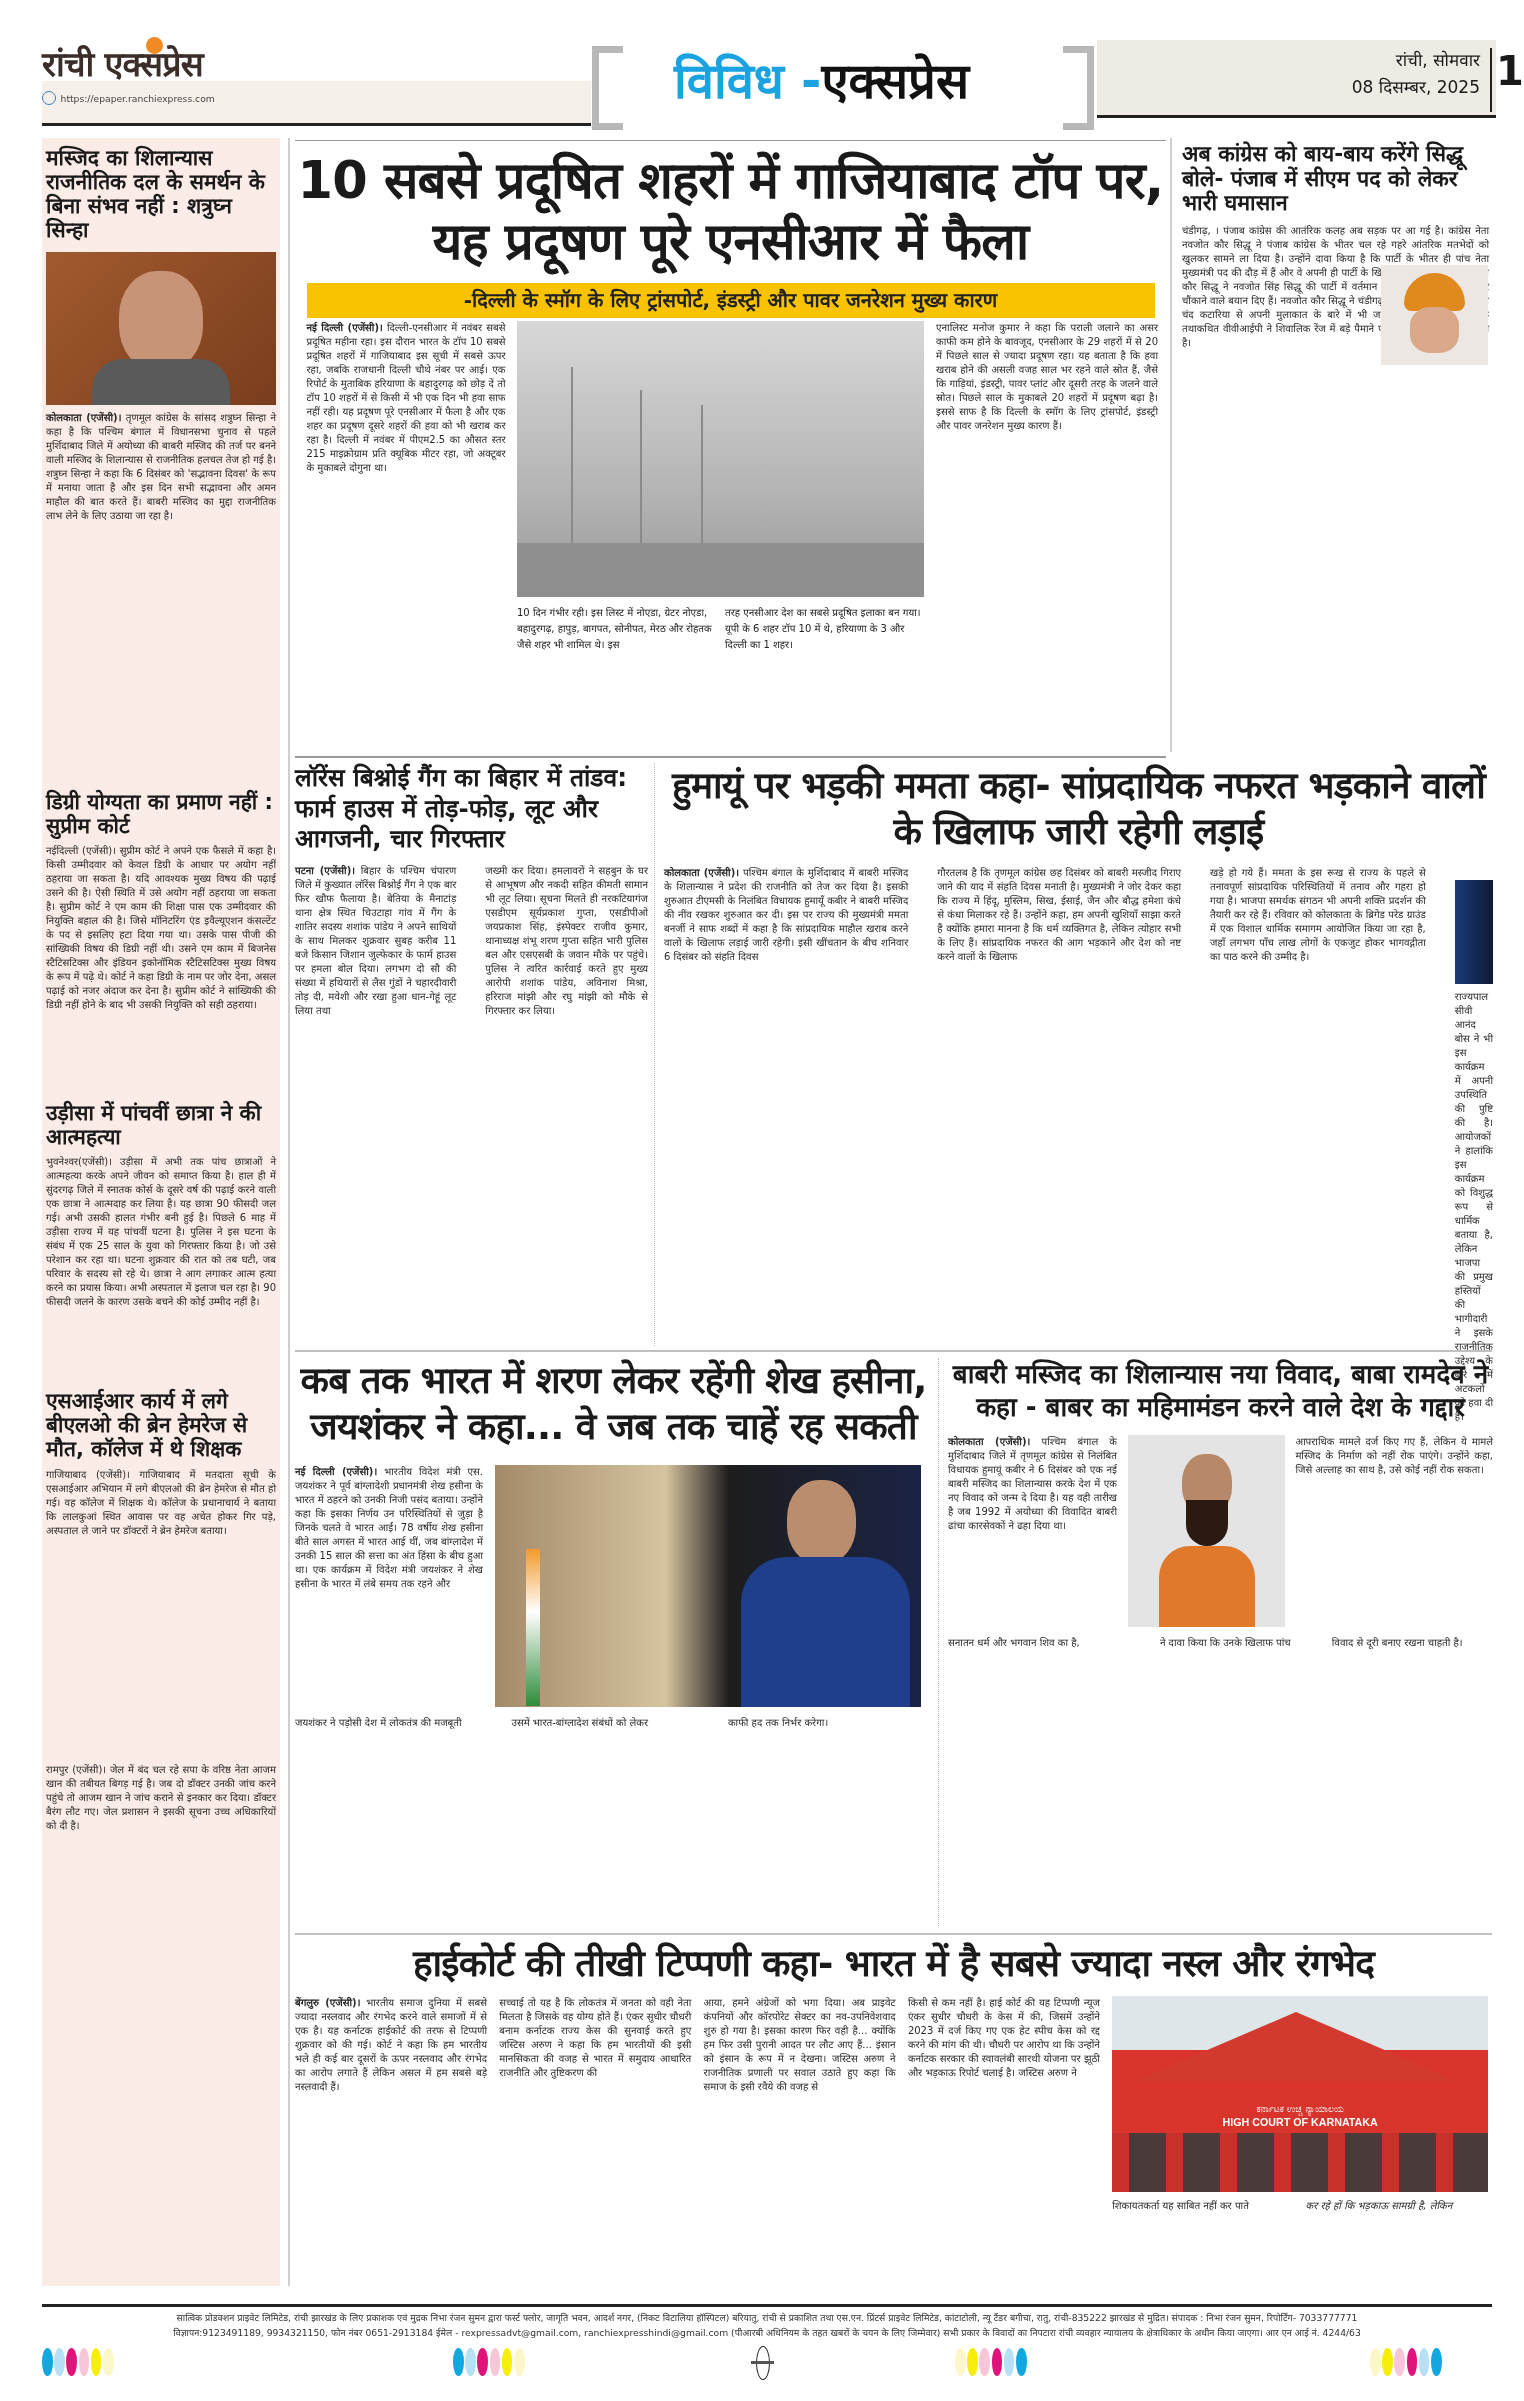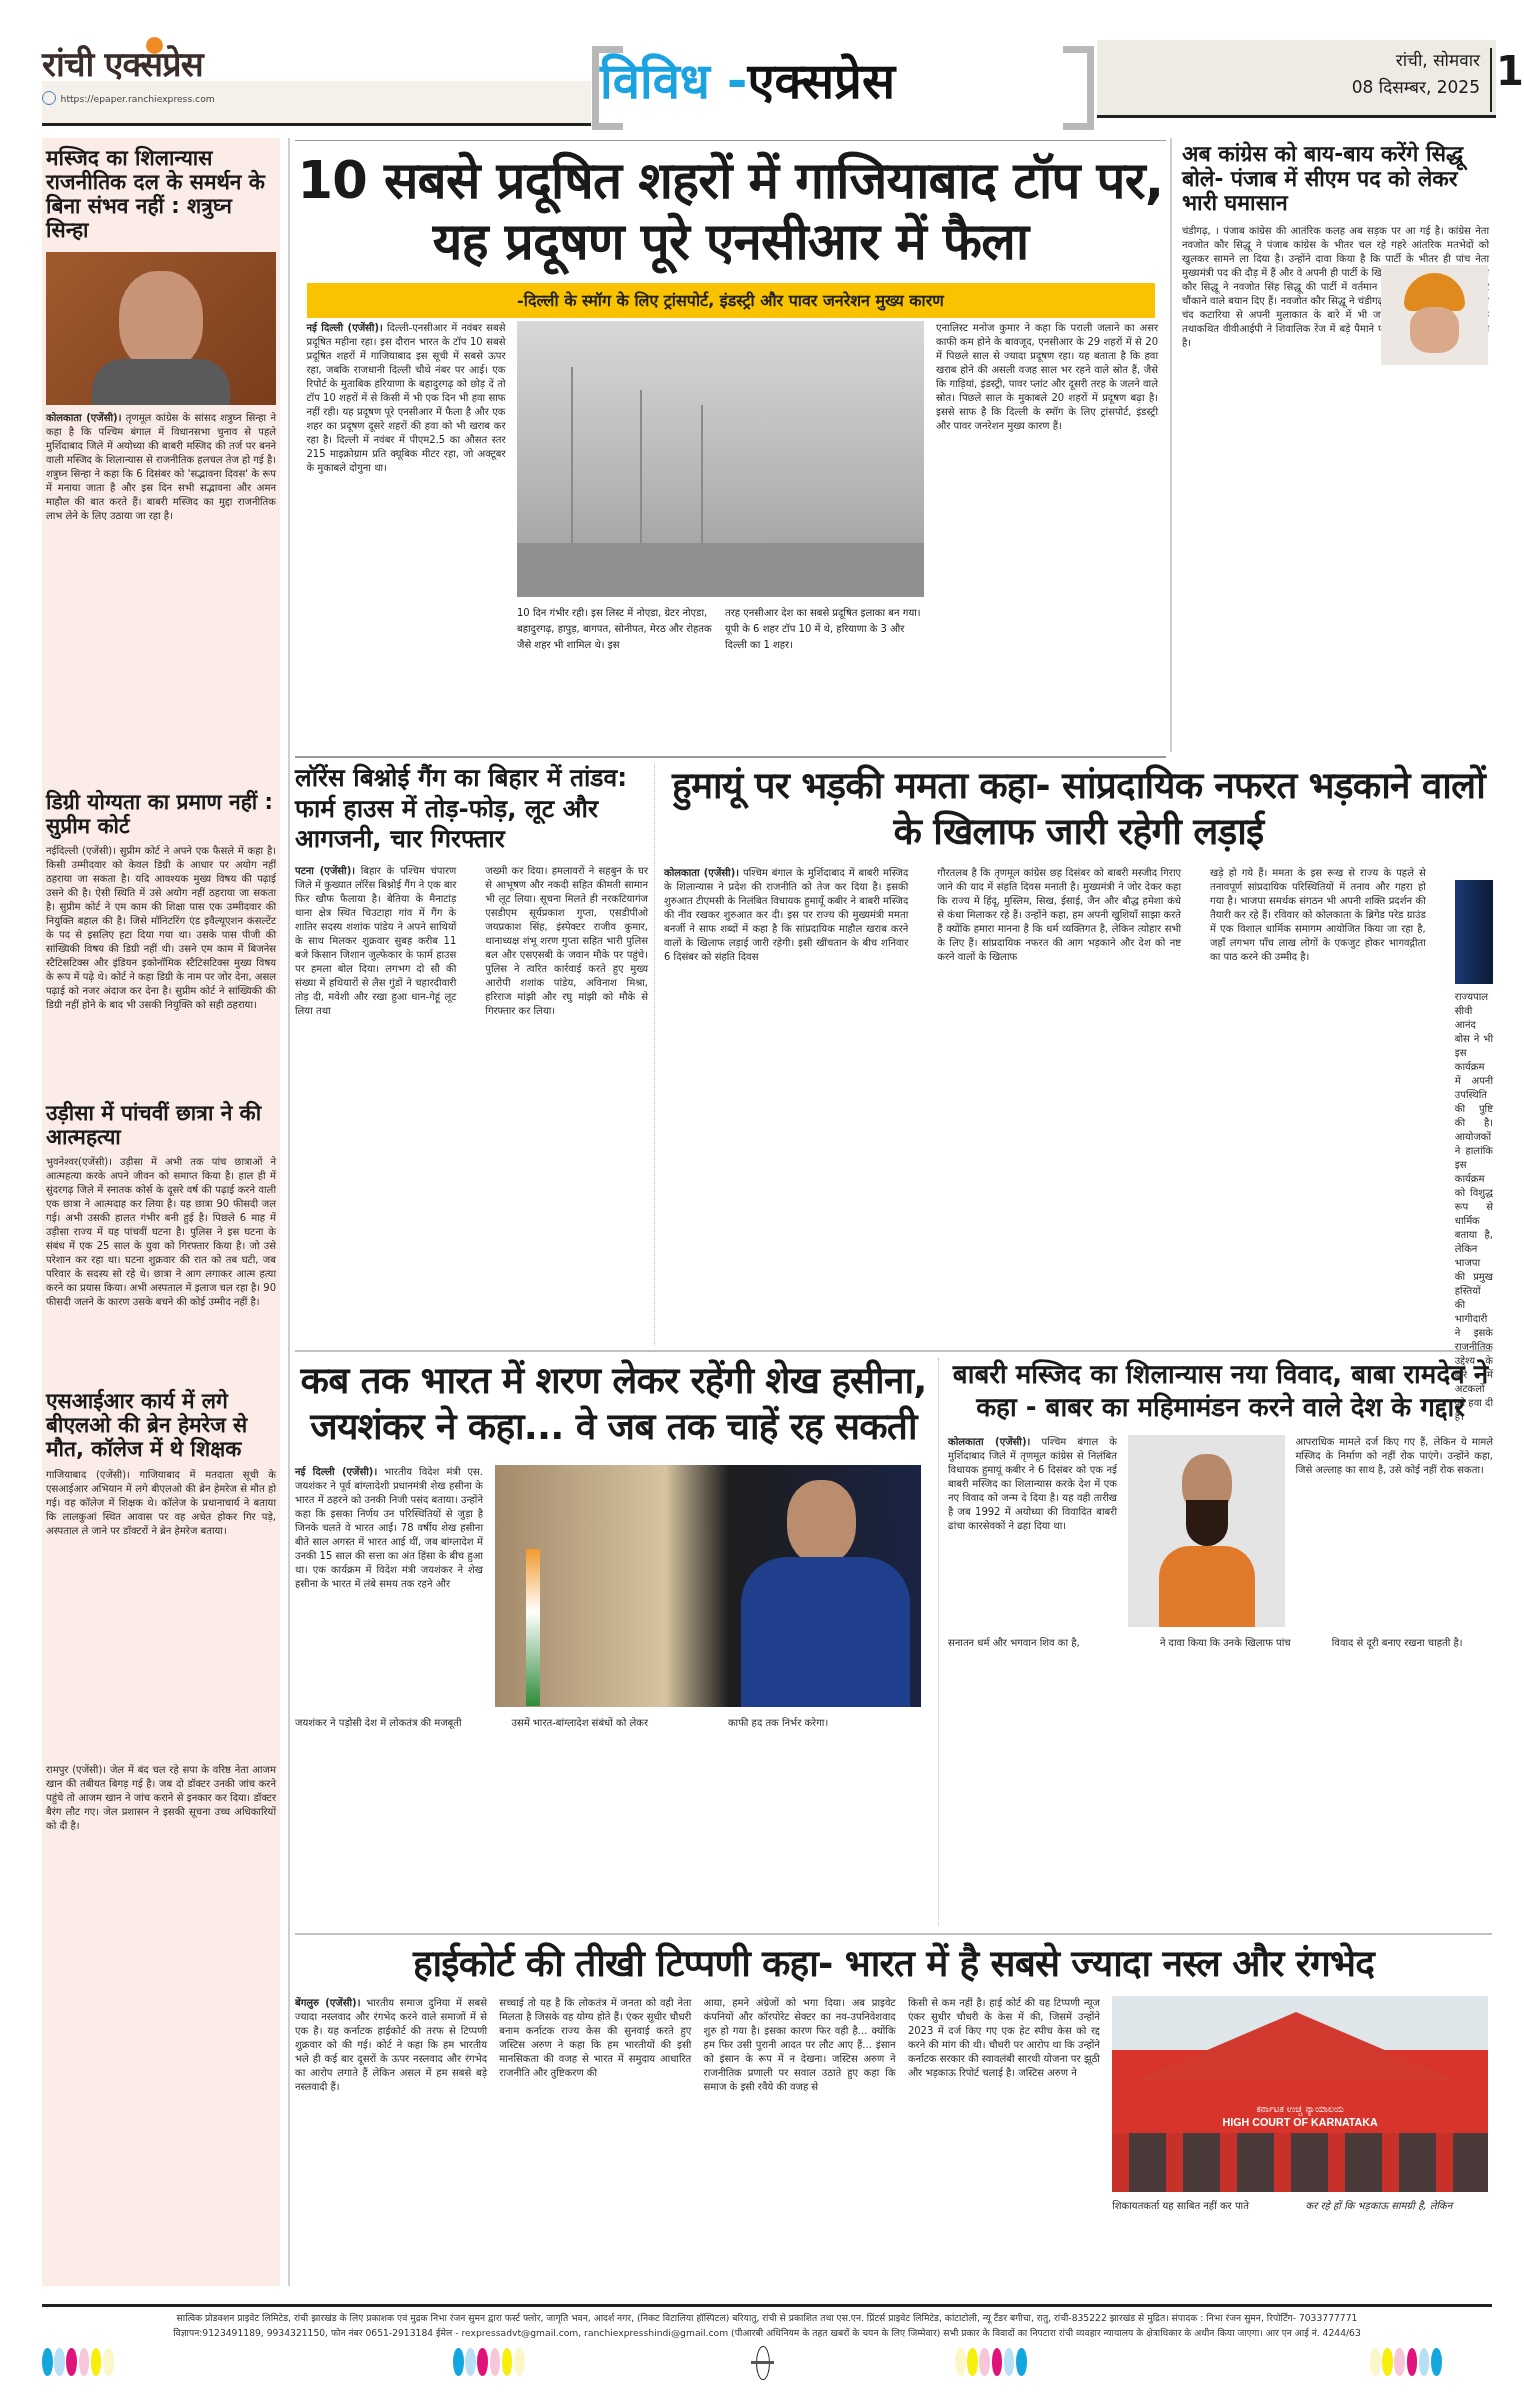--- a/index.html
+++ b/index.html
@@ -9,21 +9,21 @@
   
   .masthead { left: 0; top: 0; width: 1524px; height: 138px; }
   .logo { left: 42px; top: 40px; font-size: 34px; font-weight: bold; color: #3b2e2a; font-family: "DejaVu Serif", serif; letter-spacing: -0.8px; }
   .logo-sun { left: 146px; top: 37px; width: 17px; height: 17px; background: #f08a24; border-radius: 50%; }
   .url-row { left: 42px; top: 91px; font-size: 9.2px; color: #444; display: flex; align-items: center; gap: 4.6px; }
   .globe { width: 14px; height: 14px; border-radius: 50%; border: 1.5px solid #3a7bbf; }
   .mast-rule-l { left: 42px; top: 123px; width: 549px; height: 3.1px; background: #222; }
   .mast-bg-l { left: 42px; top: 81px; width: 549px; height: 42px; background: #f5f1ea; }
   .bracket-l { left: 592px; top: 46px; width: 31px; height: 84px; border: 7.7px solid #b8b8b8; border-right: none; }
   .bracket-r { left: 1063px; top: 46px; width: 31px; height: 84px; border: 7.7px solid #b8b8b8; border-left: none; }
-  .section-title { left: 600px; top: 46px; font-size: 49px; font-weight: bold; }
+  .section-title { left: 674px; top: 46px; font-size: 49px; font-weight: bold; }
   .section-title .a { color: #1aa3e0; }
   .section-title .b { color: #111; }
   .date-box { left: 1097px; top: 40px; width: 399px; height: 77px; background: #eeeae4; }
   .mast-rule-r { left: 1097px; top: 115px; width: 399px; height: 3.1px; background: #222; }
   .city-day { left: 1258px; top: 48px; font-size: 17px; text-align: right; width: 222px; }
   .date { left: 1258px; top: 75px; font-size: 17px; text-align: right; width: 222px; }
   .page-divider { left: 1490px; top: 48px; width: 1.5px; height: 64px; background: #222; }
   .page-no { left: 1496px; top: 48px; font-size: 40px; font-weight: bold; }
 
   
@@ -34,21 +34,21 @@
   
   .left-col { left: 42px; top: 138px; width: 238px; height: 2148px; background: #fbece7; }
   .art-head { font-weight: bold; color: #1a1a1a; line-height: 1.15; }
   .body-text { font-size: 10px; line-height: 14px; color: #2a2a2a; text-align: justify; }
   .dateline { font-weight: bold; }
   .photo { background: #888; overflow: hidden; }
 
   .headline-xl { font-size: 51px; font-weight: bold; line-height: 1.2; text-align: center; letter-spacing: -0.8px; }
   .headline-l { font-size: 37px; font-weight: bold; line-height: 1.25; text-align: center; letter-spacing: -0.8px; }
   .headline-m { font-size: 26px; font-weight: bold; line-height: 1.25; }
-  .yellow-bar { background: #f9c301; text-align: center; font-size: 16px; font-weight: bold; color: #222; }
+  .yellow-bar { background: #f9c301; text-align: center; font-size: 20px; font-weight: bold; color: #222; }
   .caption { font-size: 10px; line-height: 16px; color: #222; }
 
   .cols { display: flex; gap: 29px; }
   .cols > div { flex: 1; margin-top: 14px; }
 
   
   .footer-rule { left: 42px; top: 2304px; width: 1450px; height: 3.1px; background: #222; }
   .footer-line { left: 42px; width: 1450px; text-align: center; font-size: 9.2px; color: #333; }
   .regmarks { top: 2348px; display: flex; gap: 1.5px; }
   .dot { width: 10.7px; height: 28px; border-radius: 50%; }

